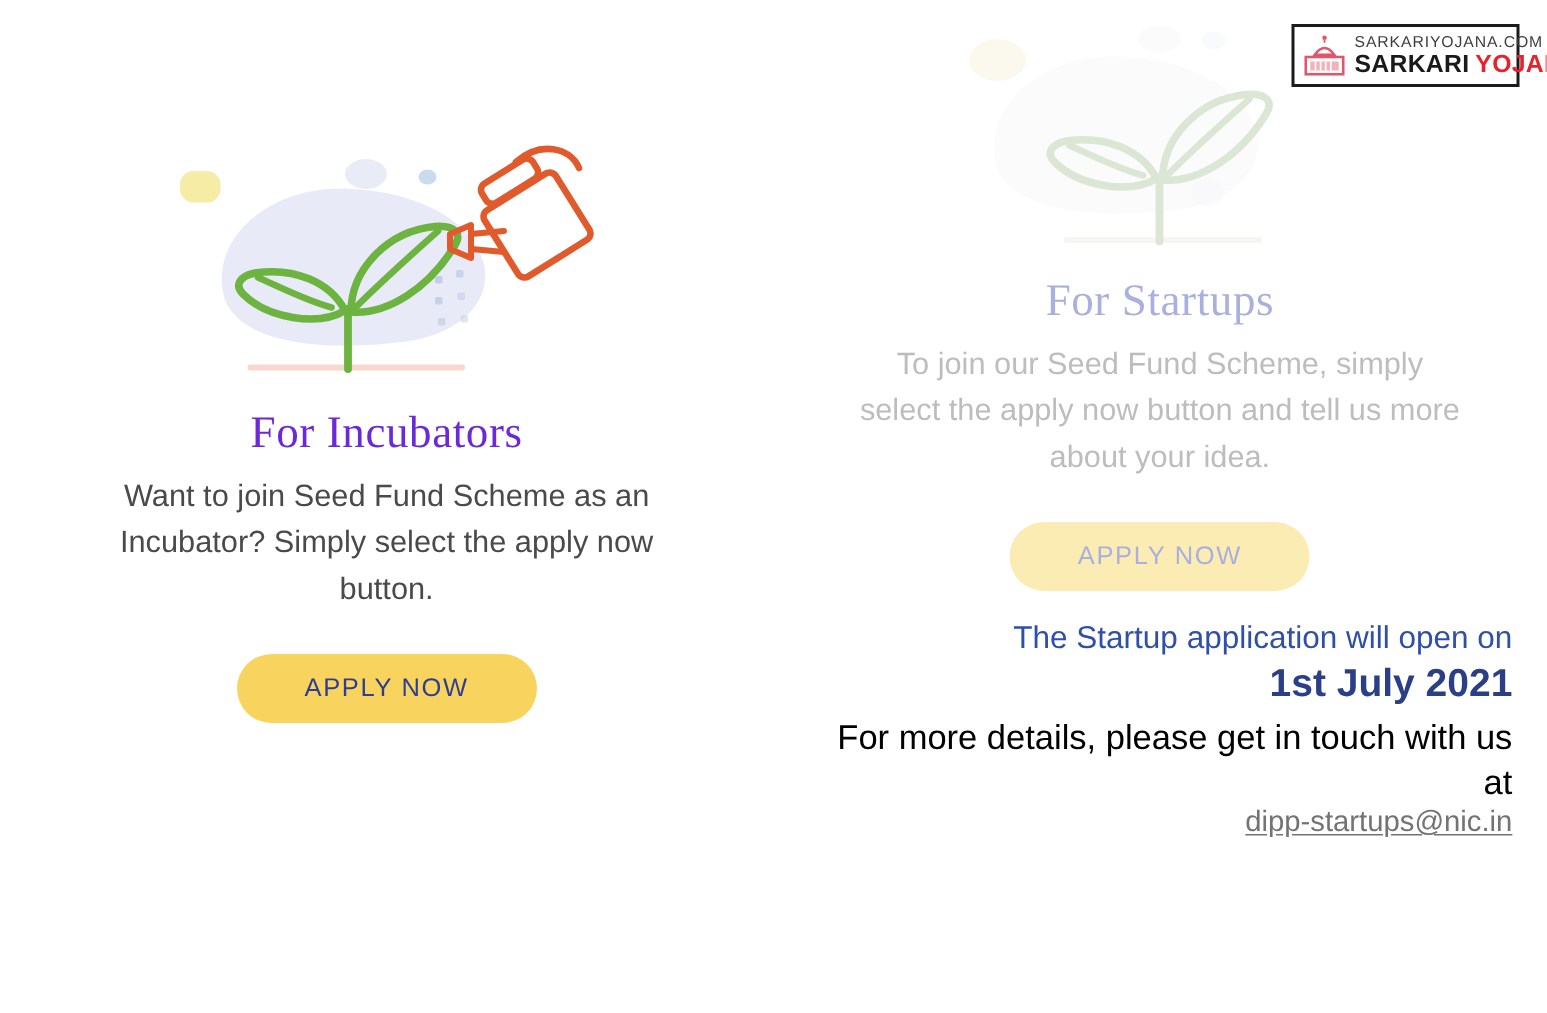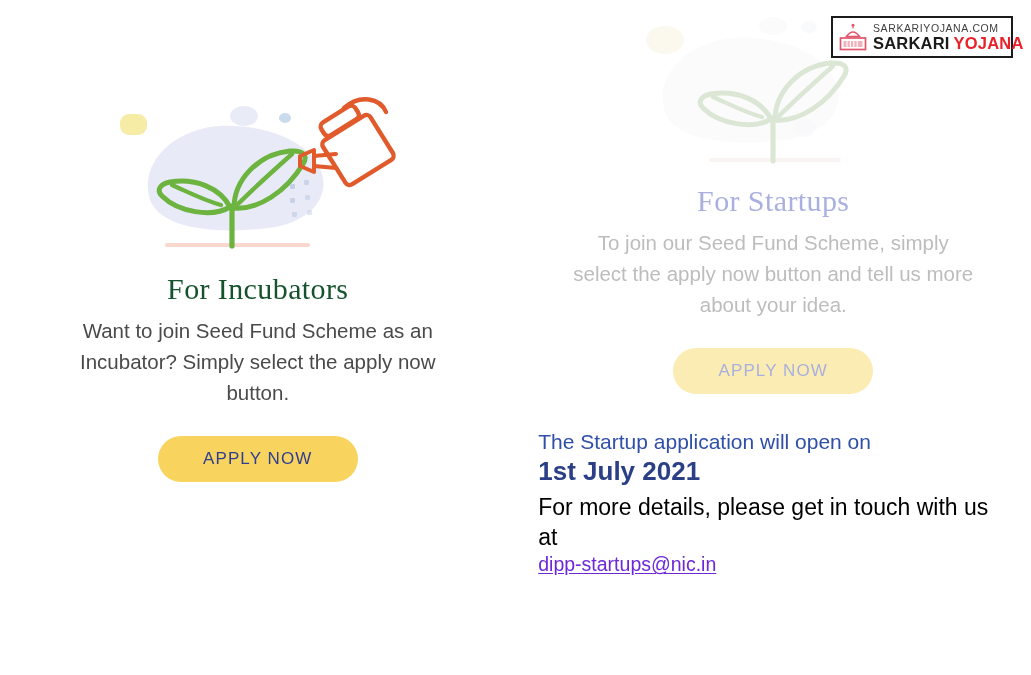--- a/index.html
+++ b/index.html
@@ -14,21 +14,21 @@
     overflow: hidden;
     font-family: "Liberation Sans", sans-serif;
     -webkit-font-smoothing: antialiased;
   }
 
   
   .watermark {
     position: absolute;
     top: 16px;
     right: 18px;
-    width: 182px;
+    width: 152px;
     height: 42px;
     border: 2px solid #1b1b1b;
     background: #ffffff;
     box-sizing: border-box;
     display: flex;
     align-items: center;
     padding: 0 5px;
     gap: 5px;
   }
   .wm-icon {
@@ -80,21 +80,21 @@
   .illus.faded { opacity: 0.42; filter: saturate(0.55); }
 
   
   .heading {
     font-family: "Liberation Serif", serif;
     font-size: 30px;
     letter-spacing: 0.4px;
     margin-top: 12px;
     white-space: nowrap;
   }
-  .heading-active   { color: #14532d; }
+  .heading-active   { color: #6d28d9; }
   .heading-disabled { color: #a9b0df; }
 
   
   .desc {
     width: 400px;
     text-align: center;
     font-size: 20.5px;
     line-height: 31px;
     margin-top: 9px;
   }
@@ -122,22 +122,22 @@
     color: #2f3e91;
   }
   .apply-disabled {
     background: #fbecb4;
     color: #a9b0df;
     cursor: default;
   }
 
   
   .notice {
-    margin-top: 34px;
-    text-align: left;
+    margin-top: 18px;
+    text-align: right;
     width: 470px;
   }
   .notice-line1 {
     font-size: 21px;
     color: #2f4fa8;
     line-height: 28px;
   }
   .notice-date {
     font-size: 26px;
     color: #2b3f86;
@@ -147,21 +147,21 @@
   .notice-contact {
     margin-top: 6px;
     font-size: 23px;
     color: #000000;
     line-height: 30px;
   }
   .notice-email {
     display: inline-block;
     margin-top: 1px;
     font-size: 19.5px;
-    color: #6d28d9;
+    color: #737373;
     text-decoration: underline;
     text-underline-offset: 2px;
     cursor: pointer;
   }
 </style>
 </head>
 <body>
 
 <div class="watermark">
   <div class="wm-icon">

